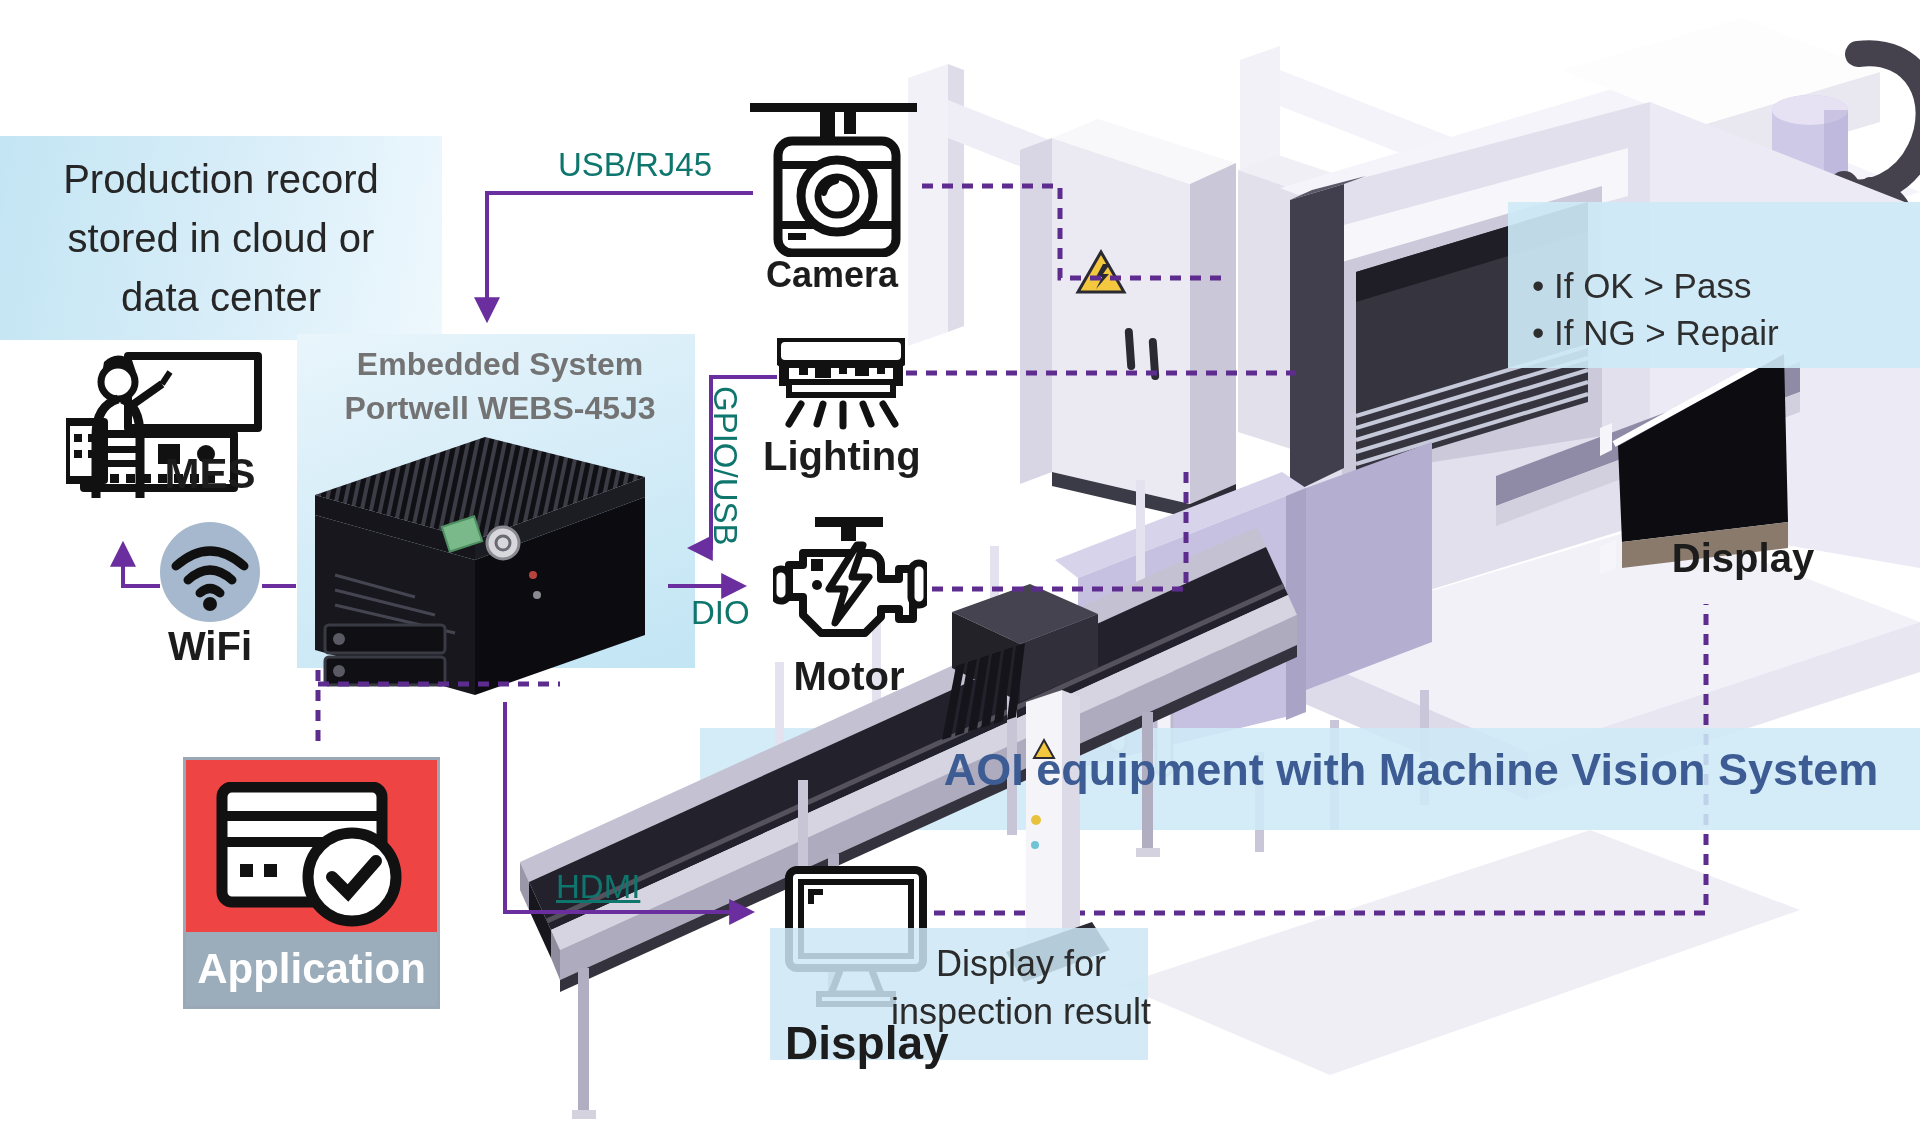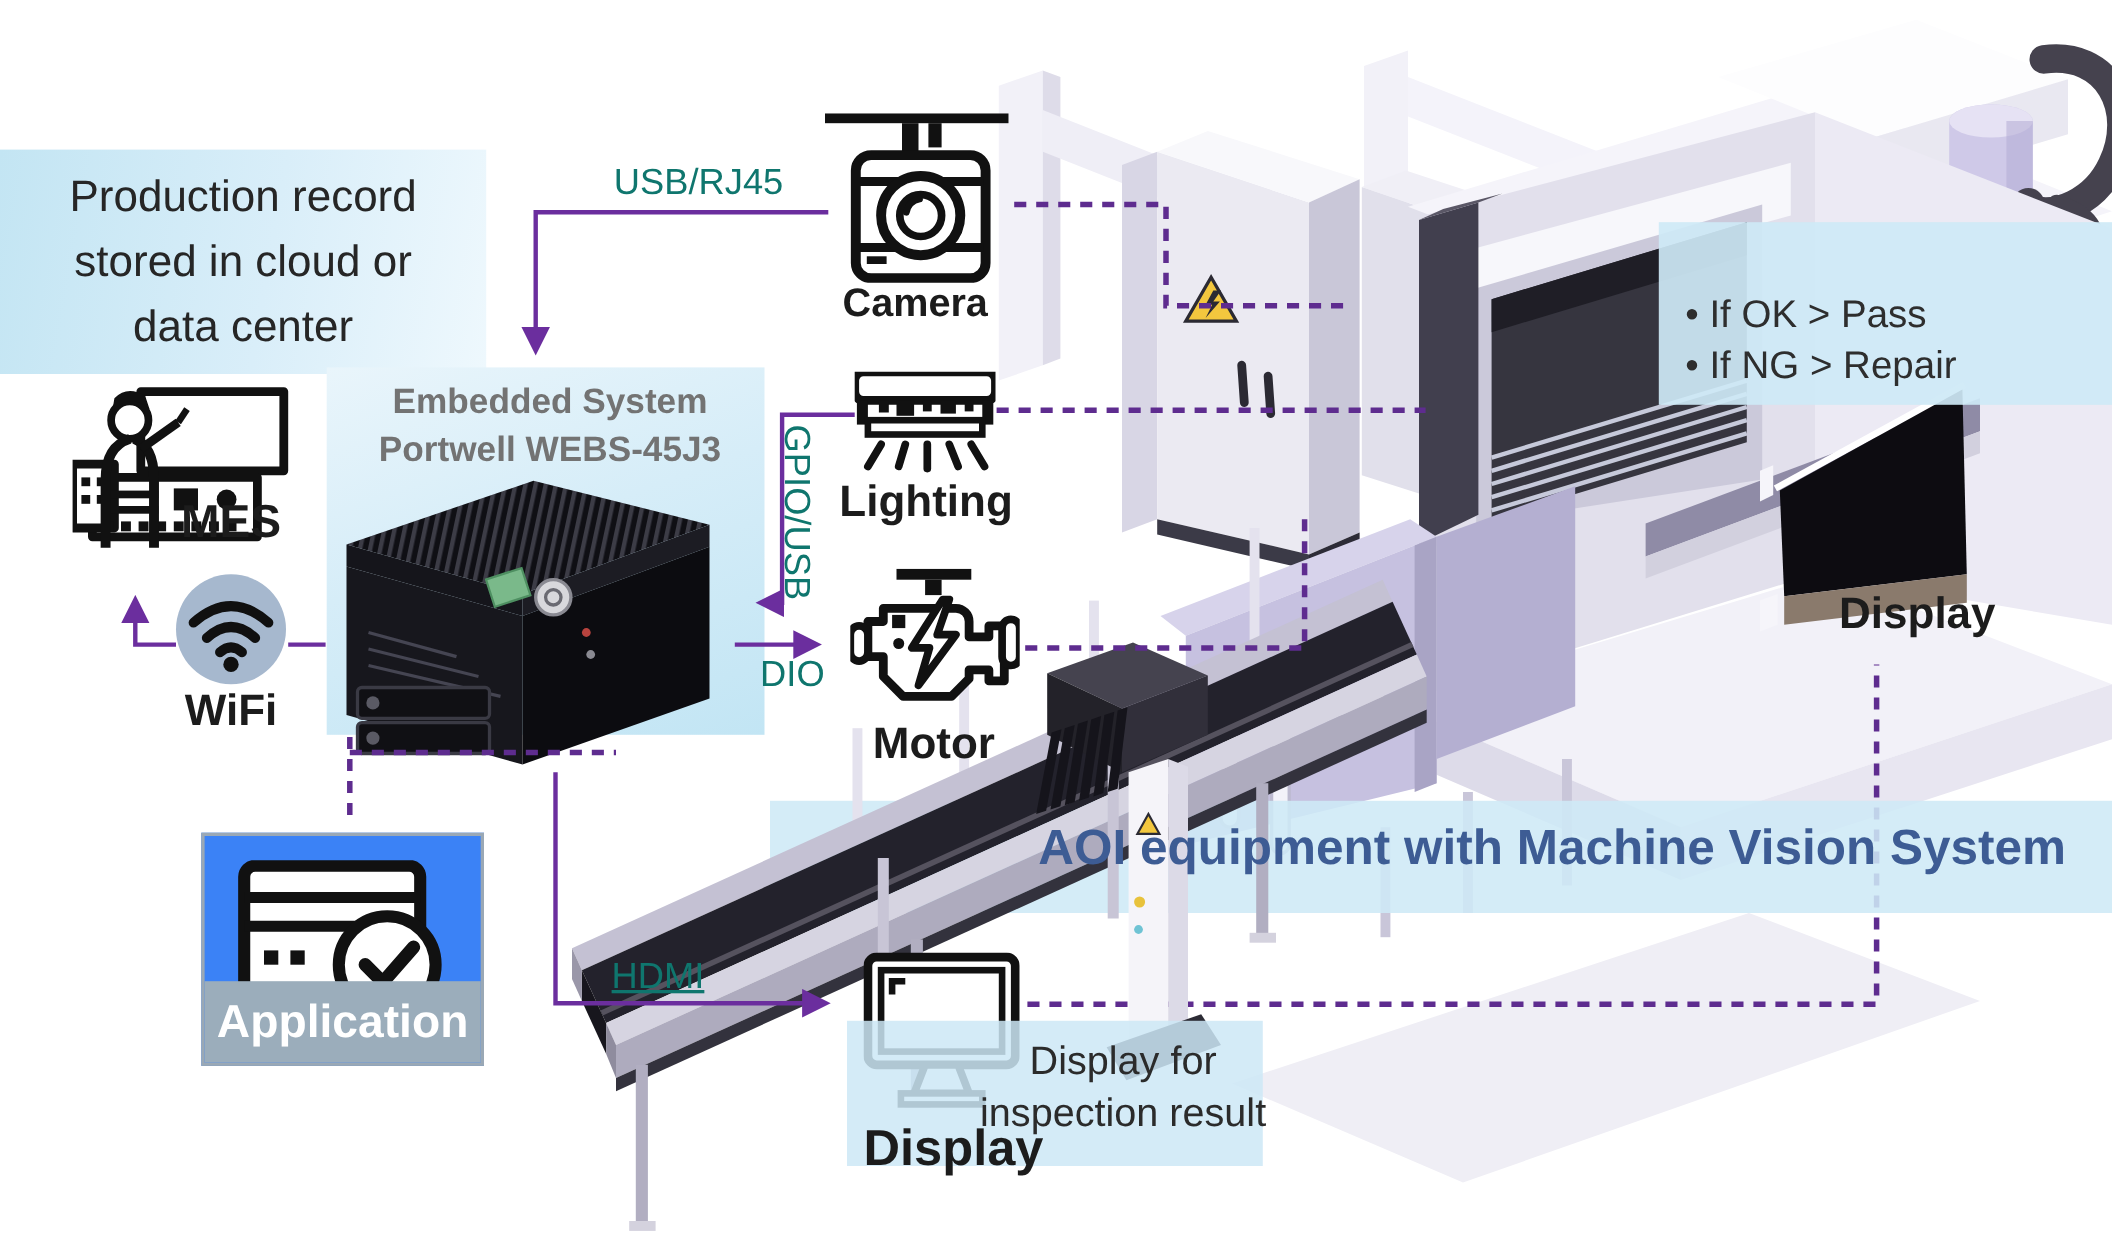--- a/index.html
+++ b/index.html
@@ -48,22 +48,22 @@
   #label-display-machine{left:1663px;top:536px;width:160px;font-size:40px;font-weight:600;}
 
   
   .if-label{color:#0f766e;font-size:33px;}
   #if-camera{left:558px;top:146px;width:150px;}
   #if-lighting{left:706px;top:386px;height:170px;writing-mode:vertical-rl;}
   #if-motor{left:670px;top:594px;margin-left:21px;}
   #if-display{left:556px;top:868px;text-decoration:underline;}
 
   
-  #app-box{left:183px;top:757px;width:257px;height:212px;
-    background:#3b82f6;border:3px solid #9aa8b5;box-sizing:border-box;}
+  #app-box{left:183px;top:757px;width:257px;height:252px;
+    background:#ef4444;border:3px solid #9aa8b5;box-sizing:border-box;}
   #app-band{position:absolute;left:0;right:0;bottom:0;height:74px;background:#9badbb;
     display:flex;align-items:center;justify-content:center;}
   #app-band span{font-size:42px;font-weight:600;color:#fff;}
 </style>
 </head>
 <body>
 
 <div id="stage">
 
   <div class="abs z1" id="prod-box"></div>

